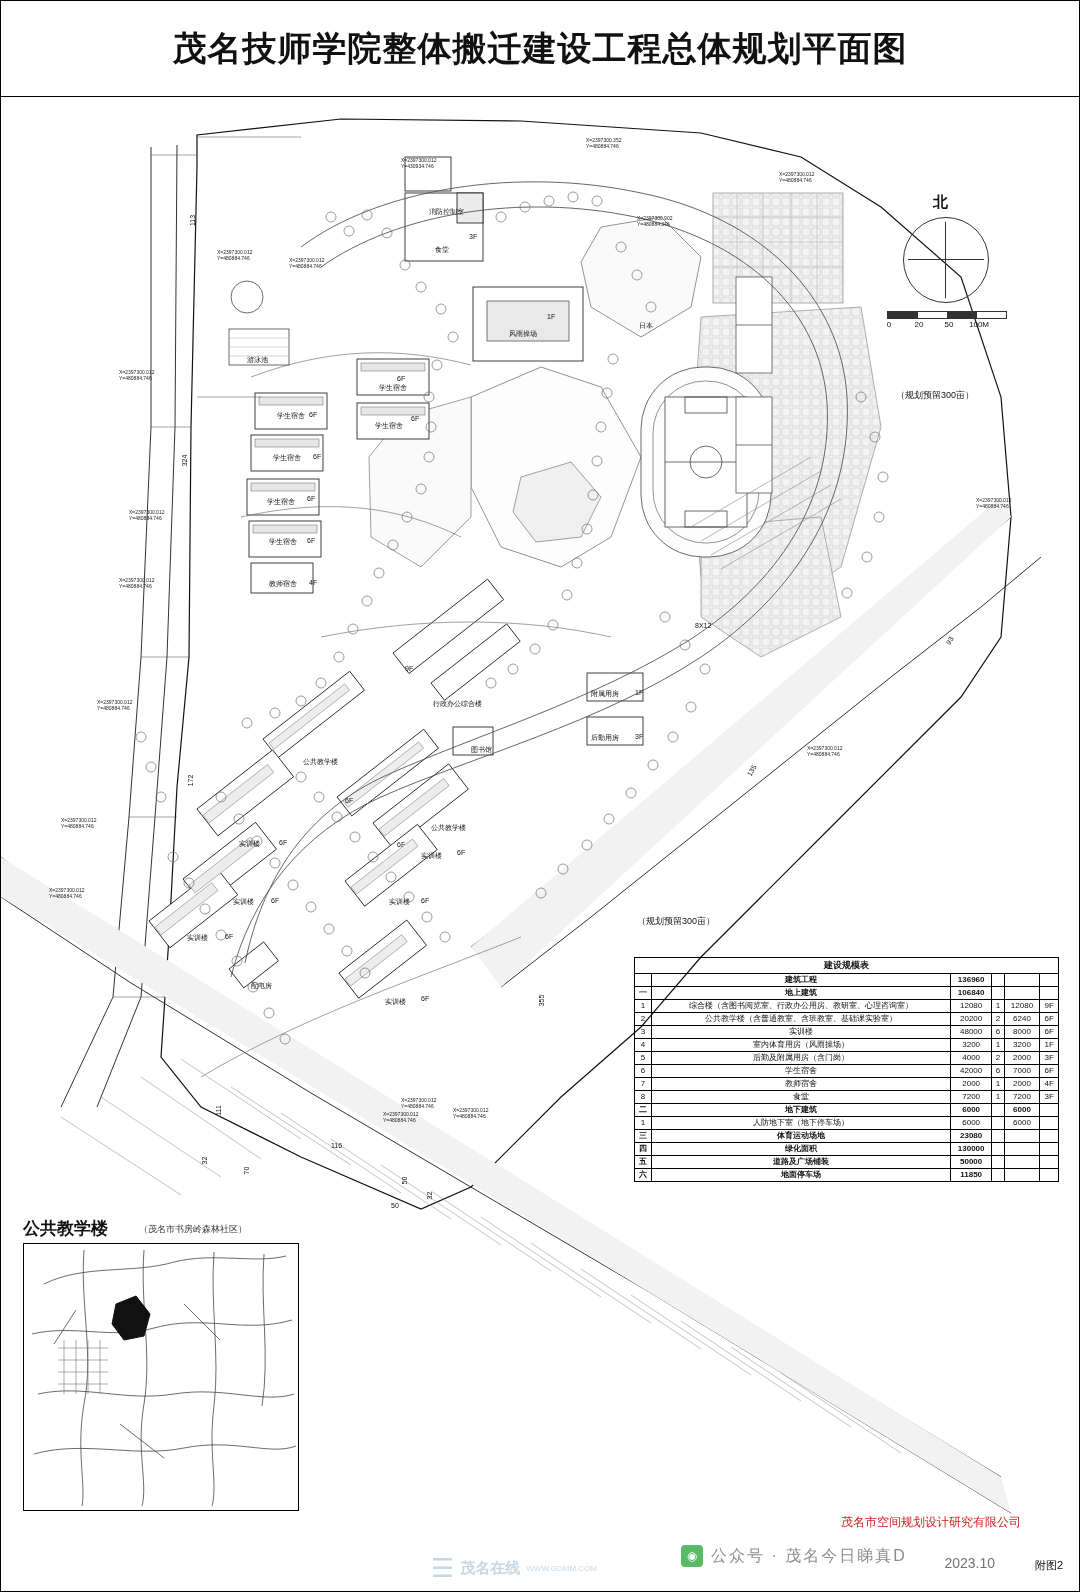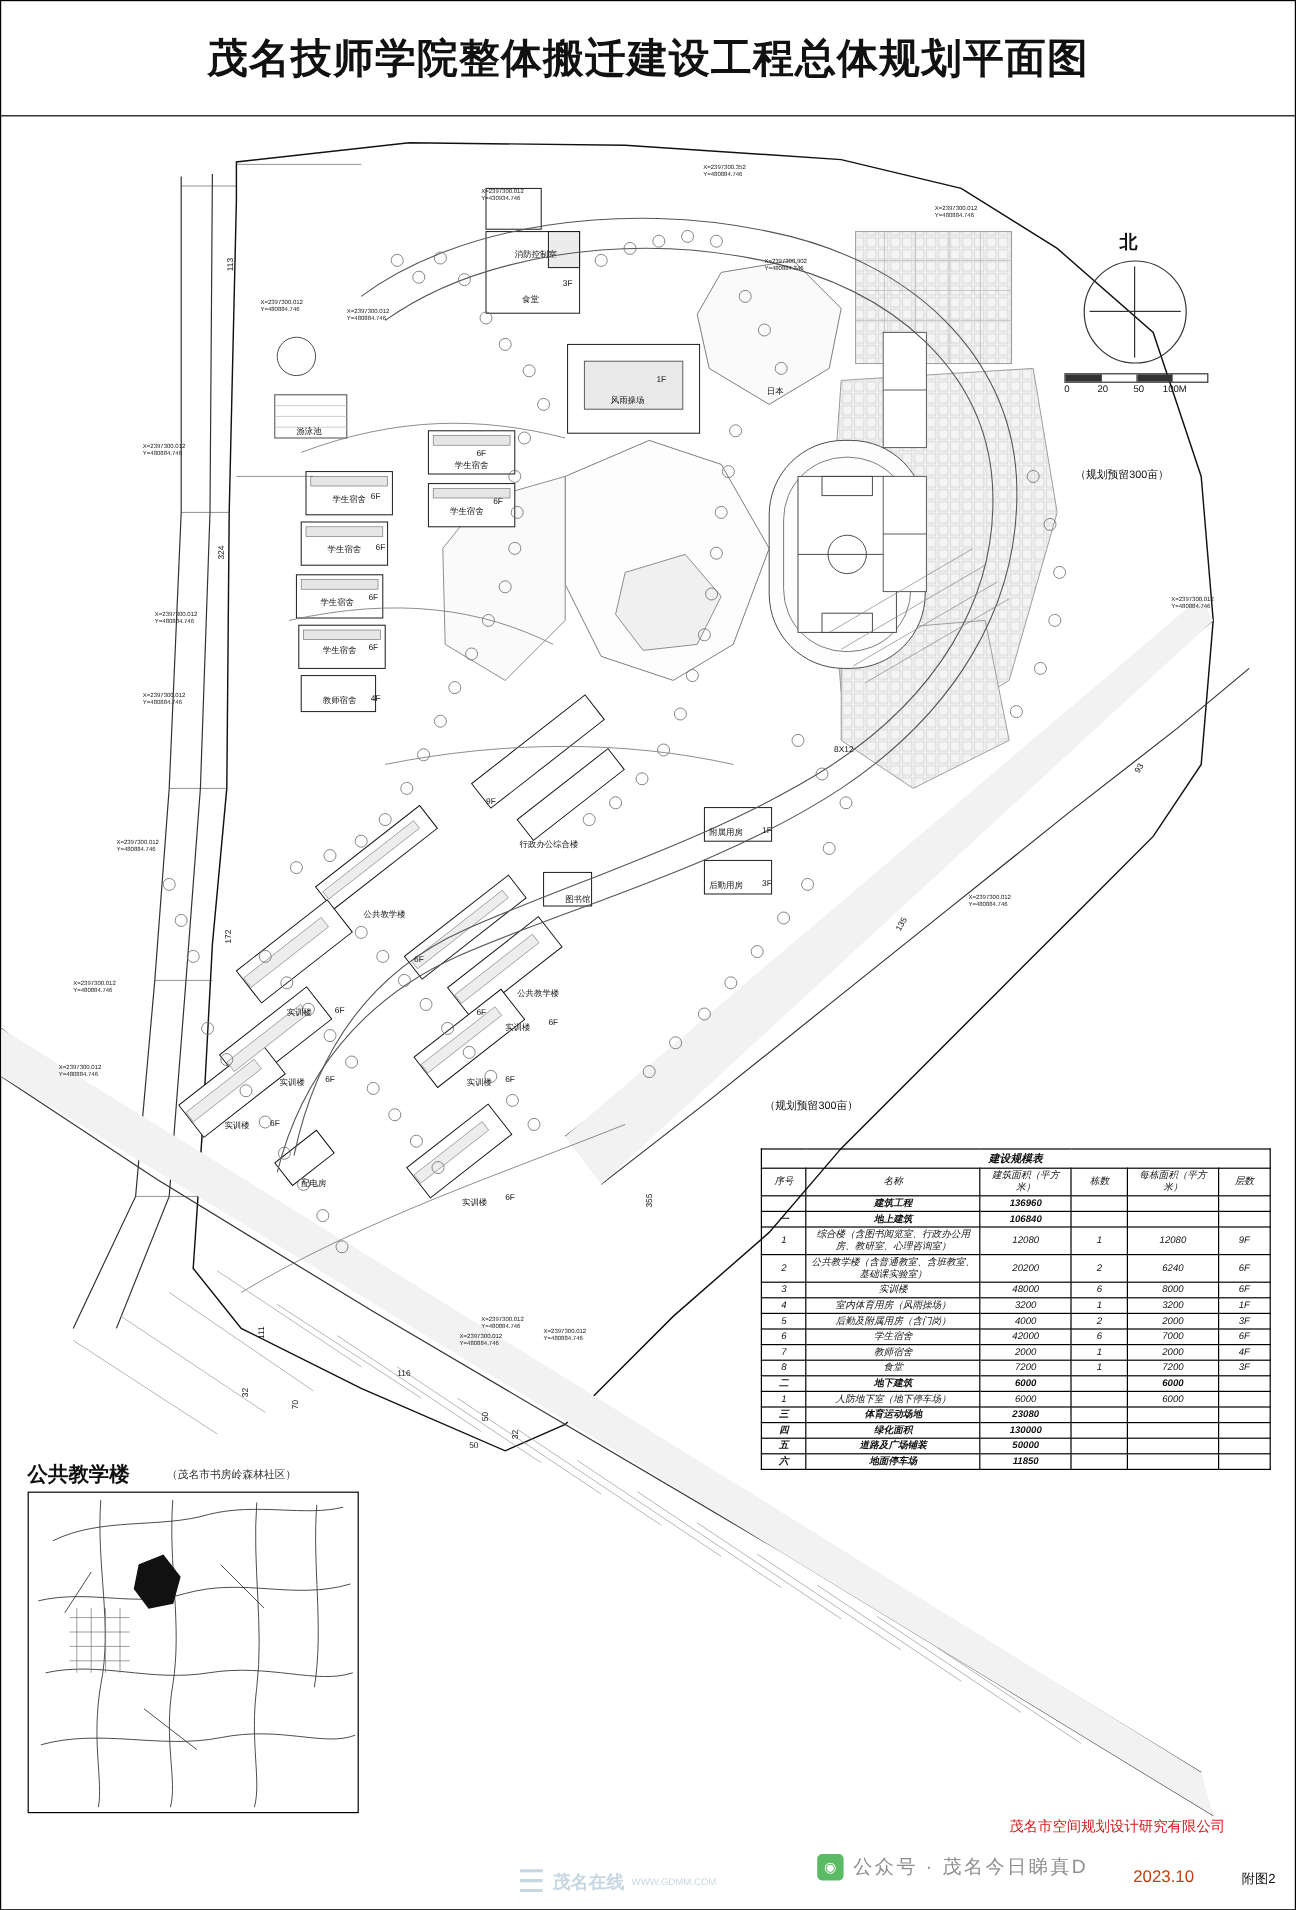--- a/index.html
+++ b/index.html
@@ -40,33 +40,33 @@
   .scalebar .ticks span{position:absolute;top:1px;transform:translateX(-50%);}
   
   .reserve{position:absolute;font-size:9px;color:#111;text-align:right;}
   
   .keymap{position:absolute;left:22px;top:1120px;width:280px;height:300px;}
   .keymap-title{position:absolute;left:0;top:0;font-size:17px;font-weight:bold;}
   .keymap-sub{position:absolute;left:116px;top:6px;font-size:9px;color:#333;}
   .keymap-box{position:absolute;left:0;top:26px;width:276px;height:268px;border:1px solid #000;box-sizing:border-box;overflow:hidden;background:#fff;}
   
   .tbl-wrap{position:absolute;left:633px;top:860px;width:425px;}
-  table.schedule{border-collapse:collapse;width:425px;font-size:8px;font-style:italic;}
+  table.schedule{border-collapse:collapse;width:425px;font-size:8px;}
   table.schedule td,table.schedule th{
     border:1px solid #000;text-align:center;padding:1px 2px;line-height:1.25;
   }
   table.schedule .cap{font-size:9px;font-weight:bold;padding:2px;}
   table.schedule .namecell{text-align:center;}
   table.schedule .hdr{font-weight:normal;}
   table.schedule .sect{font-weight:bold;}
   
   .footer-company{
     position:absolute;right:60px;bottom:62px;font-size:12px;color:#d21d1d;white-space:nowrap;
   }
-  .footer-date{position:absolute;right:86px;bottom:22px;font-size:14px;color:#c2410c;}
+  .footer-date{position:absolute;right:86px;bottom:22px;font-size:14px;color:#737373;}
   .footer-sheet{position:absolute;right:18px;bottom:20px;font-size:11px;color:#111;}
   .wm-left{
     position:absolute;left:430px;bottom:12px;display:flex;align-items:center;gap:6px;opacity:.55;
   }
   .wm-left .glyph{font-size:26px;color:#9bb7c9;line-height:1;}
   .wm-left .txt{font-size:15px;color:#9bb7c9;font-weight:bold;}
   .wm-left .sub{font-size:8px;color:#9bb7c9;}
   .wm-center{
     position:absolute;left:680px;bottom:26px;display:flex;align-items:center;gap:8px;opacity:.85;
   }
@@ -513,28 +513,20 @@
         </svg>
       </div>
     </div>
 
     <div class="tbl-wrap">
       <table class="schedule">
         <thead>
           <tr>
               <td class="cap" colspan="6">建设规模表</td>
             </tr>
-          <tr>
-            <th class="hdr" style="width:34px">序号</th>
-            <th class="hdr" style="width:148px">名称</th>
-            <th class="hdr" style="width:74px">建筑面积（平方米）</th>
-            <th class="hdr" style="width:44px">栋数</th>
-            <th class="hdr" style="width:74px">每栋面积（平方米）</th>
-            <th class="hdr" style="width:40px">层数</th>
-          </tr>
         </thead>
         <tbody id="schedule-body">
             <tr>
               <td class="sect"></td>
               <td class="namecell sect">建筑工程</td>
               <td class="sect">136960</td>
               <td class="sect"></td>
               <td class="sect"></td>
               <td class="sect"></td>
             </tr>

